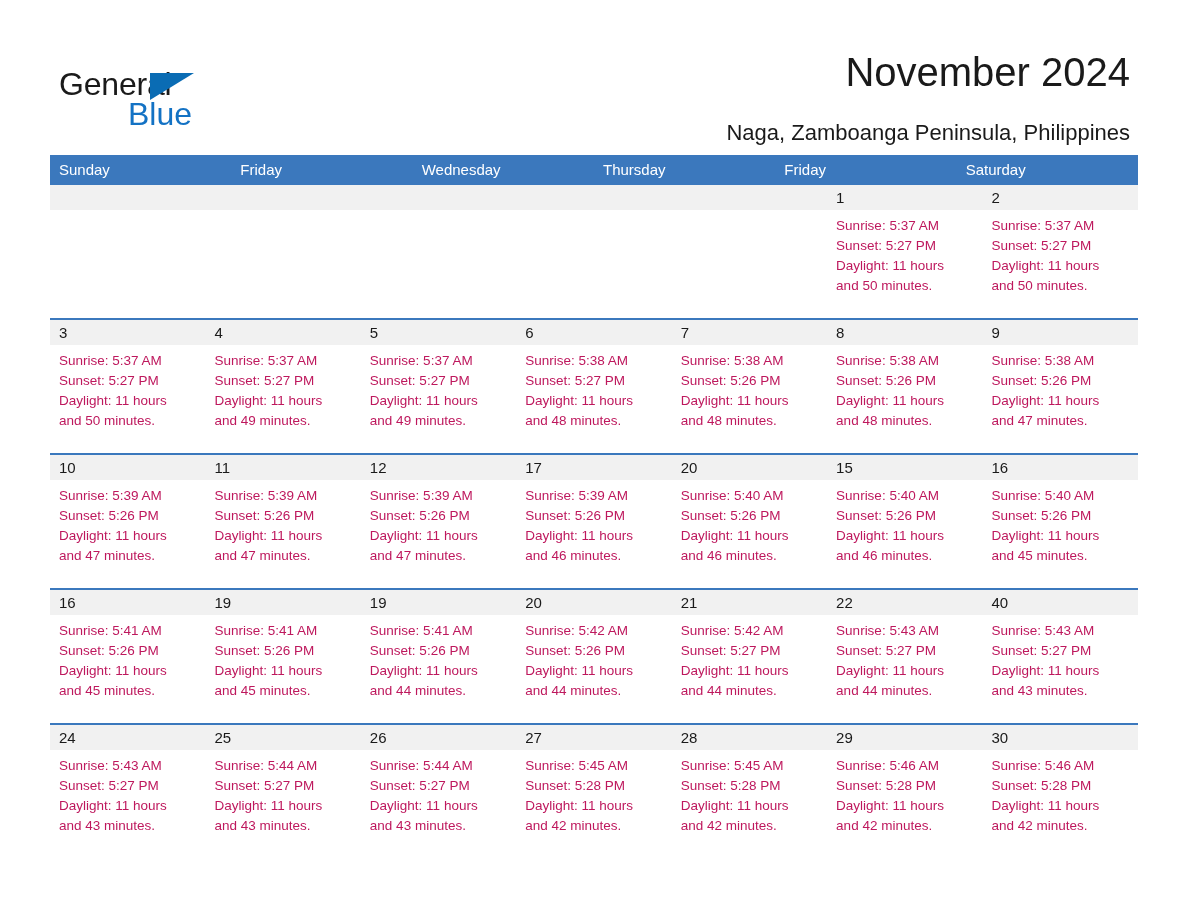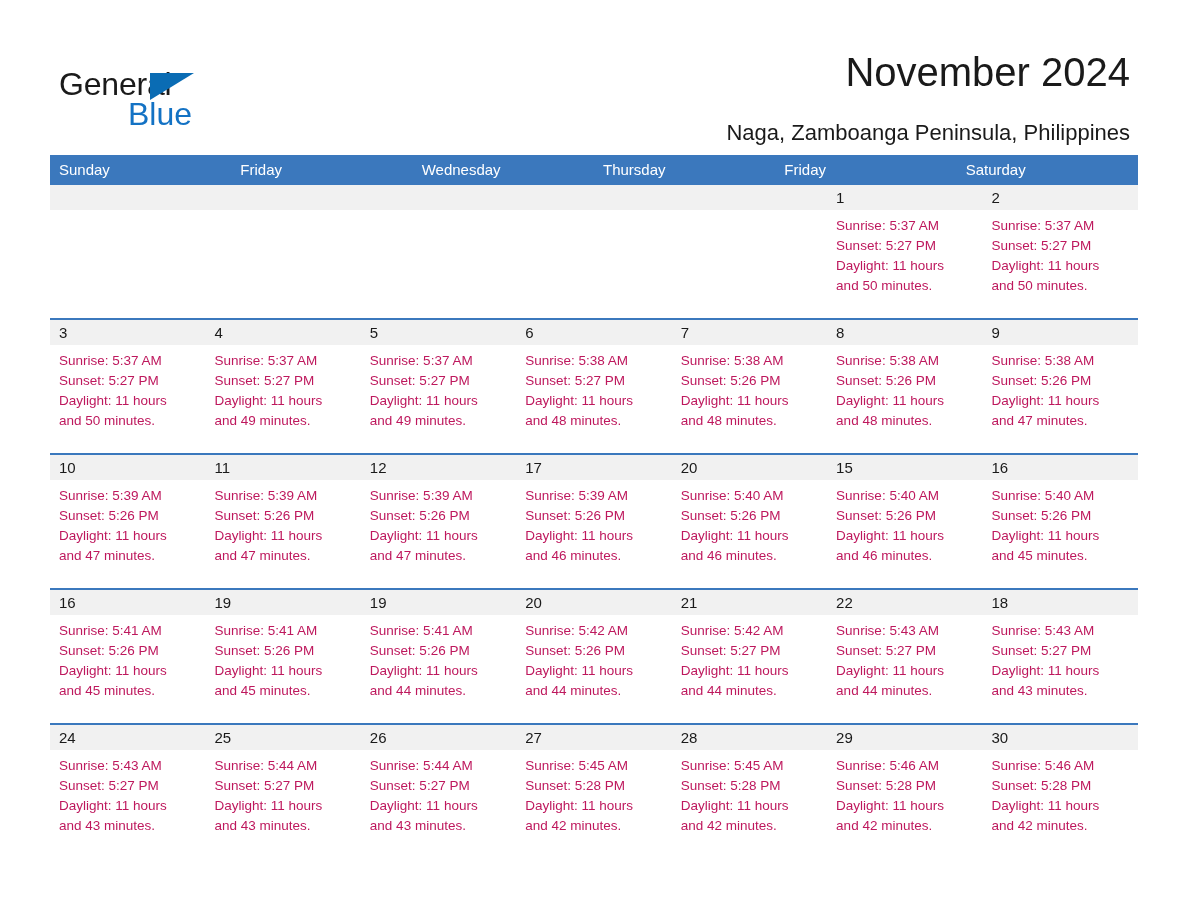--- a/index.html
+++ b/index.html
@@ -397,21 +397,21 @@
           <div class="day">
             <div class="datenum-band">22</div>
             <div class="info">
               <div>Sunrise: 5:43 AM</div>
               <div>Sunset: 5:27 PM</div>
               <div>Daylight: 11 hours</div>
               <div>and 44 minutes.</div>
             </div>
           </div>
           <div class="day">
-            <div class="datenum-band">18</div>
+            <div class="datenum-band">40</div>
             <div class="info">
               <div>Sunrise: 5:43 AM</div>
               <div>Sunset: 5:27 PM</div>
               <div>Daylight: 11 hours</div>
               <div>and 43 minutes.</div>
             </div>
           </div>
         </div>
         <div class="week last">
           <div class="day">

